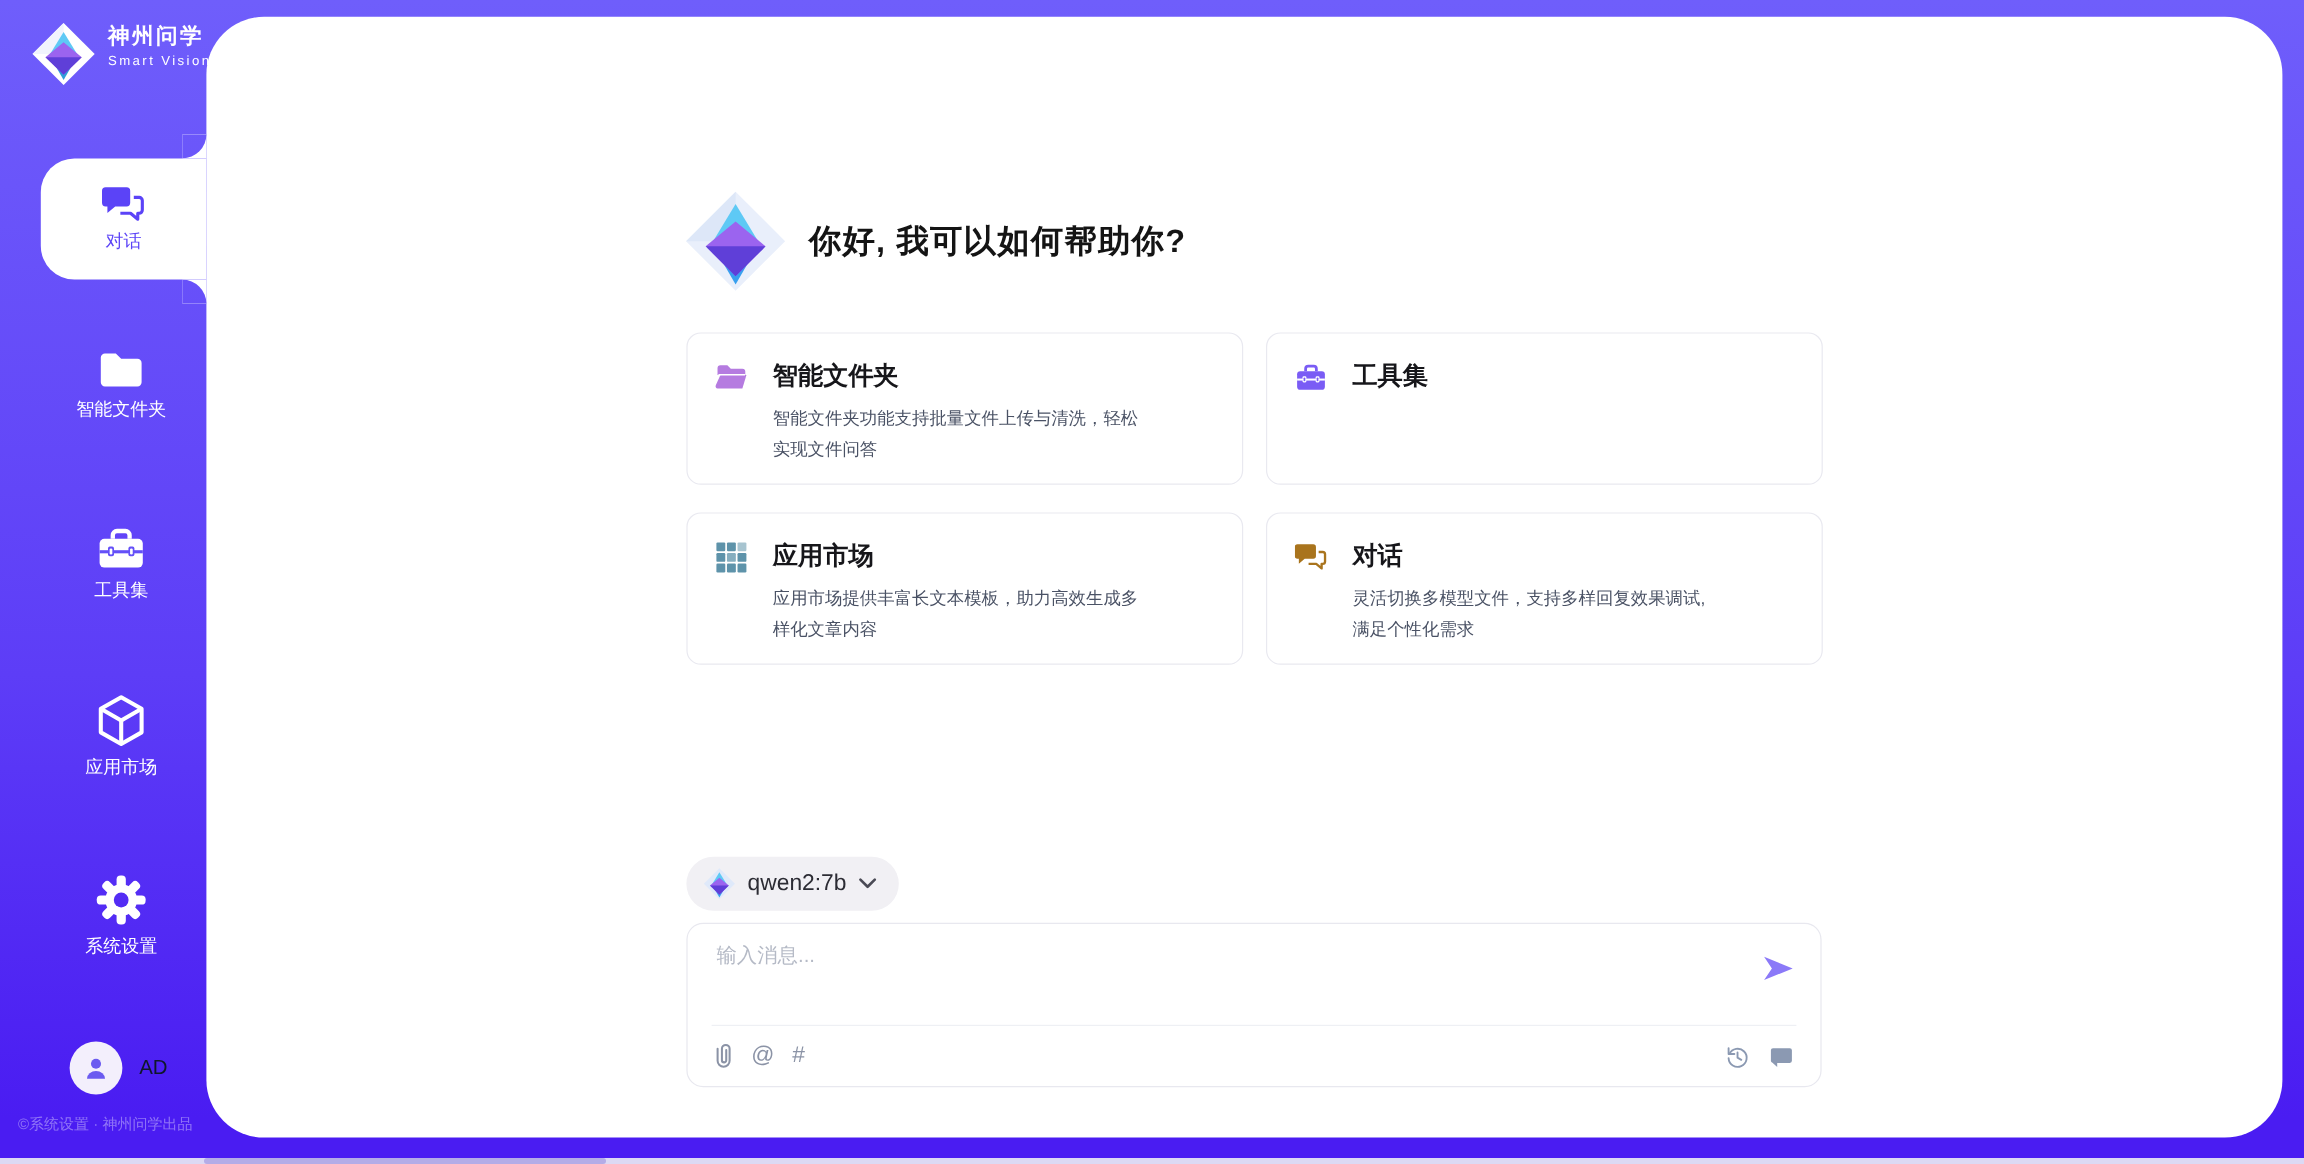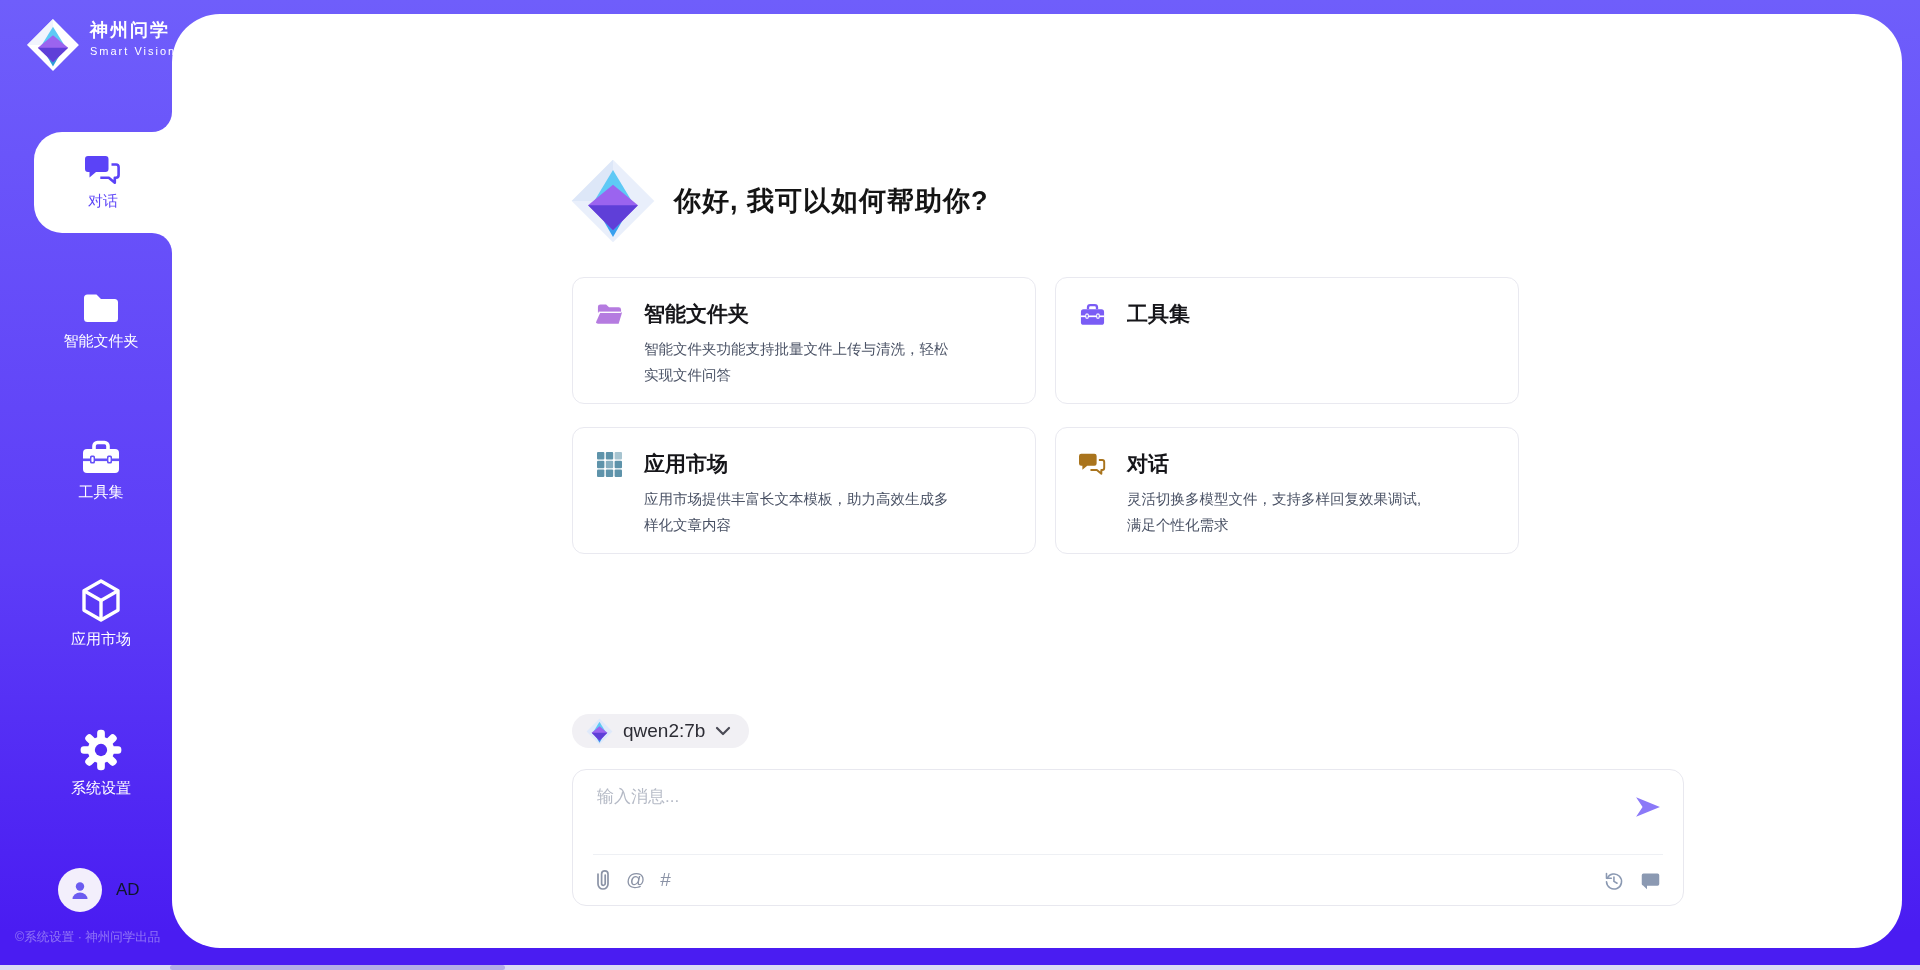--- a/index.html
+++ b/index.html
@@ -49,27 +49,27 @@
     display:grid; grid-template-columns:464px 464px; grid-auto-rows:127px; column-gap:19px; row-gap:23px;
   }
   .card{
     border:1px solid #e9e9f0; border-radius:12px; background:#fff;
     padding:21px 24px 0 23px; display:flex; gap:21px; cursor:pointer;
   }
   .card .cicon{ width:27px; height:27px; flex:0 0 27px; margin-top:2px; }
   .card h3{ font-size:21px; font-weight:700; color:#16161a; line-height:30px; }
   .card p{ margin-top:7px; font-size:14.5px; color:#4a5265; line-height:26px; max-width:312px; }
   .model-pill{
-    position:absolute; left:572px; top:714px; height:34px; border-radius:23px;
+    position:absolute; left:572px; top:714px; height:45px; border-radius:23px;
     background:#f1f0f4; display:flex; align-items:center; gap:10px; padding:0 18px 0 14px; cursor:pointer;
   }
   .model-pill .mlogo{ width:27px; height:27px; }
   .model-pill .mname{ font-size:19px; color:#2c2c34; }
   .inputbox{
-    position:absolute; left:572px; top:769px; width:1112px; height:137px;
+    position:absolute; left:572px; top:769px; width:946px; height:137px;
     border:1px solid #e8e8ef; border-radius:14px; background:#fff;
   }
   .inputbox textarea{
     position:absolute; left:24px; top:15px; width:840px; height:58px;
     border:none; outline:none; resize:none; font-family:"Liberation Sans",sans-serif;
     font-size:17px; color:#333; background:transparent;
   }
   .inputbox textarea::placeholder{ color:#b5bac6; }
   .send{ position:absolute; right:22px; top:26px; width:26px; height:22px; cursor:pointer; color:#8b79f8; }
   .divider{ position:absolute; left:20px; right:20px; top:84px; border-top:1px solid #eef0f4; }

